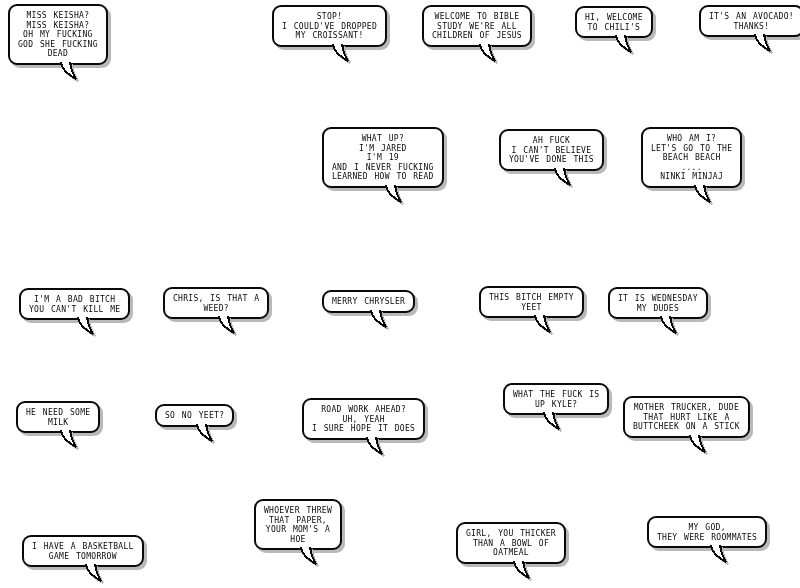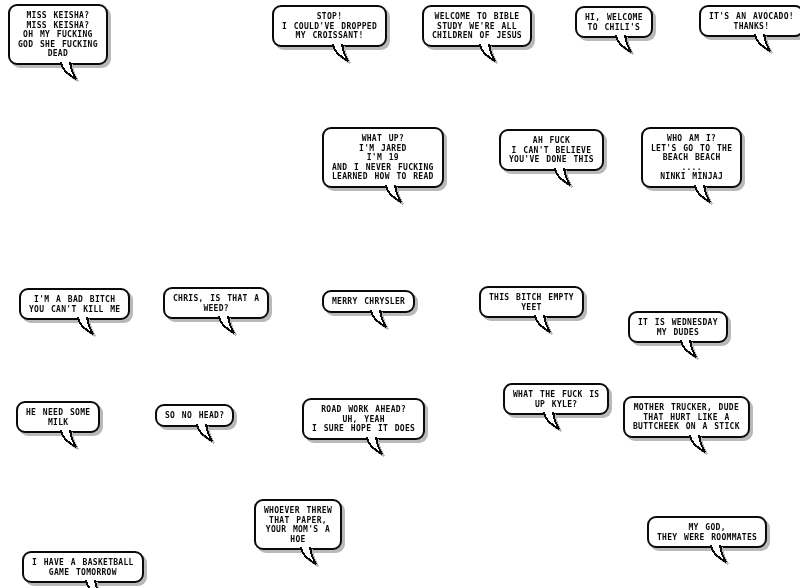--- a/index.html
+++ b/index.html
@@ -22,21 +22,21 @@
     position: relative;
     background: #ffffff;
     border: 2px solid #0a0a0a;
     border-radius: 9px;
     box-shadow: 3px 3px 0 #b9b9b9;
     padding: 5px 8px 4px 8px;
     z-index: 1;
   }
   .bubble-text {
     font-size: 8px;
-    font-weight: bold;
+    font-weight: normal;
     line-height: 9.5px;
     letter-spacing: 0.3px;
     word-spacing: 1.5px;
     color: #0a0a0a;
     text-align: center;
     white-space: nowrap;
   }
   .tail {
     position: absolute;
     left: 52%;
@@ -163,21 +163,21 @@
     <div class="bubble" style="left: 479px; top: 286px;">
       <div class="bubble-body">
         <div class="bubble-text">THIS BITCH EMPTY<br>YEET</div>
       </div>
       <svg class="tail" width="18" height="18" viewBox="0 0 18 18" shape-rendering="crispEdges">
         <path d="M1,0 C2,7 6,11 16,17 C12,11 11,6 10,0 Z" fill="#ffffff" stroke="none"></path>
         <path d="M1,0 C2,7 6,11 16,17" fill="none" stroke="#0a0a0a" stroke-width="2"></path>
         <path d="M16,17 C12,11 11,6 10,0" fill="none" stroke="#0a0a0a" stroke-width="2"></path>
       </svg>
     </div>
-    <div class="bubble" style="left: 628px; top: 287px; margin-top: 24px;">
+    <div class="bubble" style="left: 608px; top: 287px;">
       <div class="bubble-body">
         <div class="bubble-text">IT IS WEDNESDAY<br>MY DUDES</div>
       </div>
       <svg class="tail" width="18" height="18" viewBox="0 0 18 18" shape-rendering="crispEdges">
         <path d="M1,0 C2,7 6,11 16,17 C12,11 11,6 10,0 Z" fill="#ffffff" stroke="none"></path>
         <path d="M1,0 C2,7 6,11 16,17" fill="none" stroke="#0a0a0a" stroke-width="2"></path>
         <path d="M16,17 C12,11 11,6 10,0" fill="none" stroke="#0a0a0a" stroke-width="2"></path>
       </svg>
     </div>
     <div class="bubble" style="left: 16px; top: 401px;">
@@ -185,21 +185,21 @@
         <div class="bubble-text">HE NEED SOME<br>MILK</div>
       </div>
       <svg class="tail" width="18" height="18" viewBox="0 0 18 18" shape-rendering="crispEdges">
         <path d="M1,0 C2,7 6,11 16,17 C12,11 11,6 10,0 Z" fill="#ffffff" stroke="none"></path>
         <path d="M1,0 C2,7 6,11 16,17" fill="none" stroke="#0a0a0a" stroke-width="2"></path>
         <path d="M16,17 C12,11 11,6 10,0" fill="none" stroke="#0a0a0a" stroke-width="2"></path>
       </svg>
     </div>
     <div class="bubble" style="left: 155px; top: 404px;">
       <div class="bubble-body">
-        <div class="bubble-text">SO NO HEAD?</div>
+        <div class="bubble-text">SO NO YEET?</div>
       </div>
       <svg class="tail" width="18" height="18" viewBox="0 0 18 18" shape-rendering="crispEdges">
         <path d="M1,0 C2,7 6,11 16,17 C12,11 11,6 10,0 Z" fill="#ffffff" stroke="none"></path>
         <path d="M1,0 C2,7 6,11 16,17" fill="none" stroke="#0a0a0a" stroke-width="2"></path>
         <path d="M16,17 C12,11 11,6 10,0" fill="none" stroke="#0a0a0a" stroke-width="2"></path>
       </svg>
     </div>
     <div class="bubble" style="left: 302px; top: 398px;">
       <div class="bubble-body">
         <div class="bubble-text">ROAD WORK AHEAD?<br>UH, YEAH<br>I SURE HOPE IT DOES</div>
@@ -223,33 +223,43 @@
     <div class="bubble" style="left: 623px; top: 396px;">
       <div class="bubble-body">
         <div class="bubble-text">MOTHER TRUCKER, DUDE<br>THAT HURT LIKE A<br>BUTTCHEEK ON A STICK</div>
       </div>
       <svg class="tail" width="18" height="18" viewBox="0 0 18 18" shape-rendering="crispEdges">
         <path d="M1,0 C2,7 6,11 16,17 C12,11 11,6 10,0 Z" fill="#ffffff" stroke="none"></path>
         <path d="M1,0 C2,7 6,11 16,17" fill="none" stroke="#0a0a0a" stroke-width="2"></path>
         <path d="M16,17 C12,11 11,6 10,0" fill="none" stroke="#0a0a0a" stroke-width="2"></path>
       </svg>
     </div>
-    <div class="bubble" style="left: 22px; top: 535px; margin-top: 16px;">
+    <div class="bubble" style="left: 22px; top: 535px;">
       <div class="bubble-body">
         <div class="bubble-text">I HAVE A BASKETBALL<br>GAME TOMORROW</div>
       </div>
       <svg class="tail" width="18" height="18" viewBox="0 0 18 18" shape-rendering="crispEdges">
         <path d="M1,0 C2,7 6,11 16,17 C12,11 11,6 10,0 Z" fill="#ffffff" stroke="none"></path>
         <path d="M1,0 C2,7 6,11 16,17" fill="none" stroke="#0a0a0a" stroke-width="2"></path>
         <path d="M16,17 C12,11 11,6 10,0" fill="none" stroke="#0a0a0a" stroke-width="2"></path>
       </svg>
     </div>
     <div class="bubble" style="left: 254px; top: 499px;">
       <div class="bubble-body">
         <div class="bubble-text">WHOEVER THREW<br>THAT PAPER,<br>YOUR MOM'S A<br>HOE</div>
+      </div>
+      <svg class="tail" width="18" height="18" viewBox="0 0 18 18" shape-rendering="crispEdges">
+        <path d="M1,0 C2,7 6,11 16,17 C12,11 11,6 10,0 Z" fill="#ffffff" stroke="none"></path>
+        <path d="M1,0 C2,7 6,11 16,17" fill="none" stroke="#0a0a0a" stroke-width="2"></path>
+        <path d="M16,17 C12,11 11,6 10,0" fill="none" stroke="#0a0a0a" stroke-width="2"></path>
+      </svg>
+    </div>
+    <div class="bubble" style="left: 456px; top: 522px;">
+      <div class="bubble-body">
+        <div class="bubble-text">GIRL, YOU THICKER<br>THAN A BOWL OF<br>OATMEAL</div>
       </div>
       <svg class="tail" width="18" height="18" viewBox="0 0 18 18" shape-rendering="crispEdges">
         <path d="M1,0 C2,7 6,11 16,17 C12,11 11,6 10,0 Z" fill="#ffffff" stroke="none"></path>
         <path d="M1,0 C2,7 6,11 16,17" fill="none" stroke="#0a0a0a" stroke-width="2"></path>
         <path d="M16,17 C12,11 11,6 10,0" fill="none" stroke="#0a0a0a" stroke-width="2"></path>
       </svg>
     </div>
     <div class="bubble" style="left: 647px; top: 516px;">
       <div class="bubble-body">
         <div class="bubble-text">MY GOD,<br>THEY WERE ROOMMATES</div>

